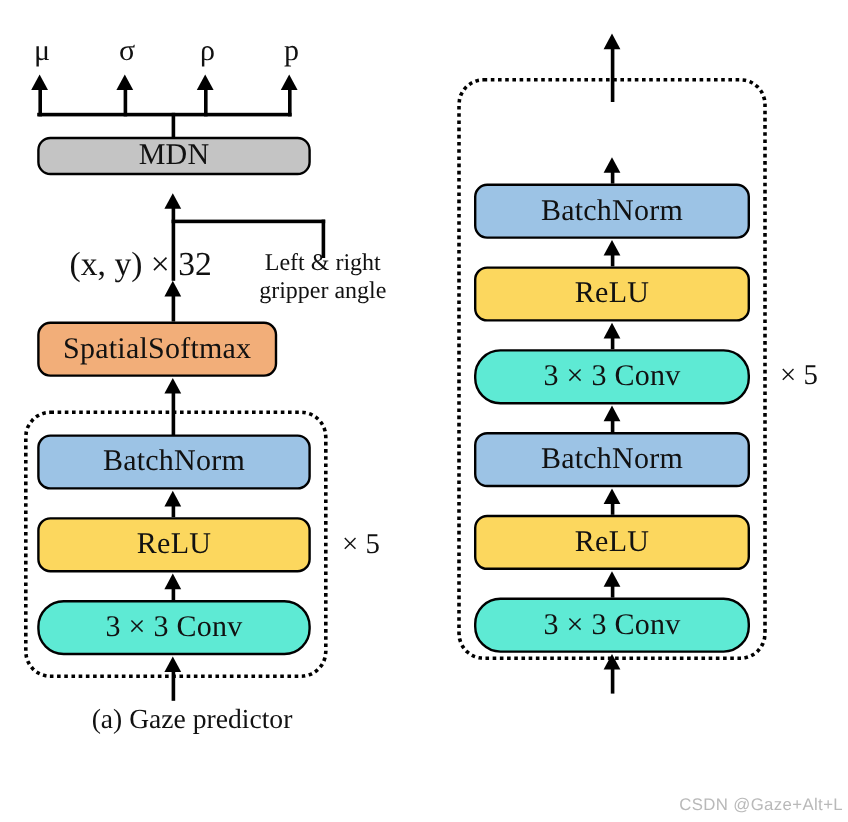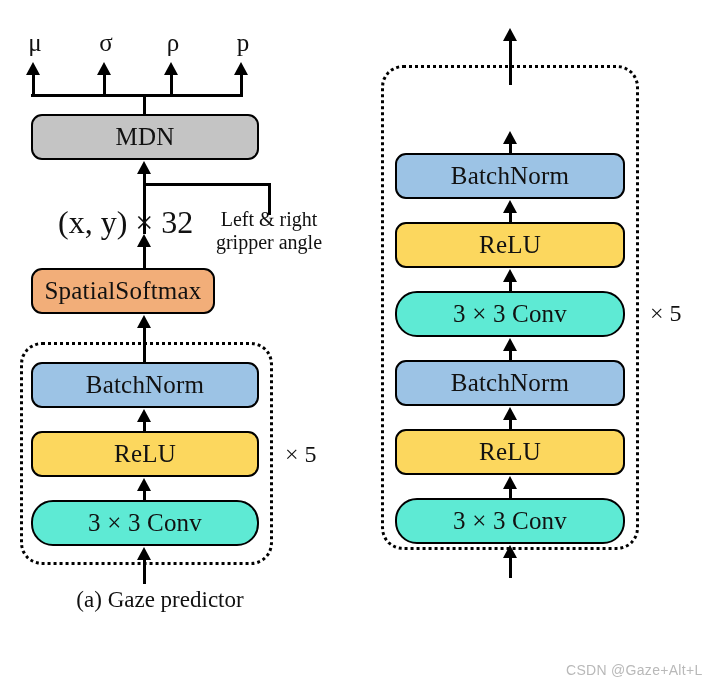--- a/index.html
+++ b/index.html
@@ -77,21 +77,21 @@
   
   .sym {
     position: absolute;
     font-size: 25px;
     line-height: 1;
     text-align: center;
     color: #111111;
   }
   .tag {
     position: absolute;
-    font-size: 32px;
+    font-size: 28px;
     line-height: 1.12;
     color: #111111;
     white-space: nowrap;
     text-align: center;
   }
   .tag.small {
     font-size: 20px;
     line-height: 1.18;
     text-align: center;
   }
@@ -148,39 +148,39 @@
     <div class="vline" style="left:102.9px;top:73px;height:24px;"></div>
     <div class="arrow-up" style="left:164px;top:62px;"></div>
     <div class="vline" style="left:169.9px;top:73px;height:24px;"></div>
     <div class="arrow-up" style="left:234px;top:62px;"></div>
     <div class="vline" style="left:239.9px;top:73px;height:24px;"></div>
 
     <div class="hline" style="left:31px;top:94px;width:212px;"></div>
 
     <div class="vline" style="left:142.9px;top:94px;height:21px;"></div>
 
-    <div class="layer-box c-gray" style="left:31px;top:114px;width:228px;height:46px;">
+    <div class="layer-box c-gray" style="left:31px;top:114px;width:228px;height:32px;">
       <span class="lbl">MDN</span>
     </div>
 
     <div class="arrow-up" style="left:137px;top:161px;"></div>
     <div class="vline" style="left:142.9px;top:172px;height:62px;"></div>
 
     <div class="hline" style="left:142.9px;top:183px;width:128px;"></div>
     <div class="vline" style="left:267.8px;top:183px;height:32px;"></div>
 
     <div class="tag" style="left:58px;top:205px;">(x, y) × 32</div>
 
     <div class="tag small" style="left:216px;top:208px;width:106px;">Left &amp; right</div>
     <div class="tag small" style="left:212px;top:231px;width:114px;">gripper angle</div>
 
     <div class="arrow-up" style="left:137px;top:234px;"></div>
     <div class="vline" style="left:142.9px;top:245px;height:23px;"></div>
 
-    <div class="layer-box c-orange" style="left:31px;top:268px;width:184px;height:46px;text-align:center;">
+    <div class="layer-box c-orange" style="left:31px;top:268px;width:200px;height:46px;text-align:center;">
       <span class="lbl">SpatialSoftmax</span>
     </div>
 
     <div class="arrow-up" style="left:137px;top:315px;"></div>
     <div class="vline" style="left:142.9px;top:326px;height:37px;"></div>
 
     <div class="group-box" style="left:20px;top:342px;width:253px;height:223px;"></div>
 
     <div class="layer-box c-blue" style="left:31px;top:362px;width:228px;height:46px;">
       <span class="lbl">BatchNorm</span>

